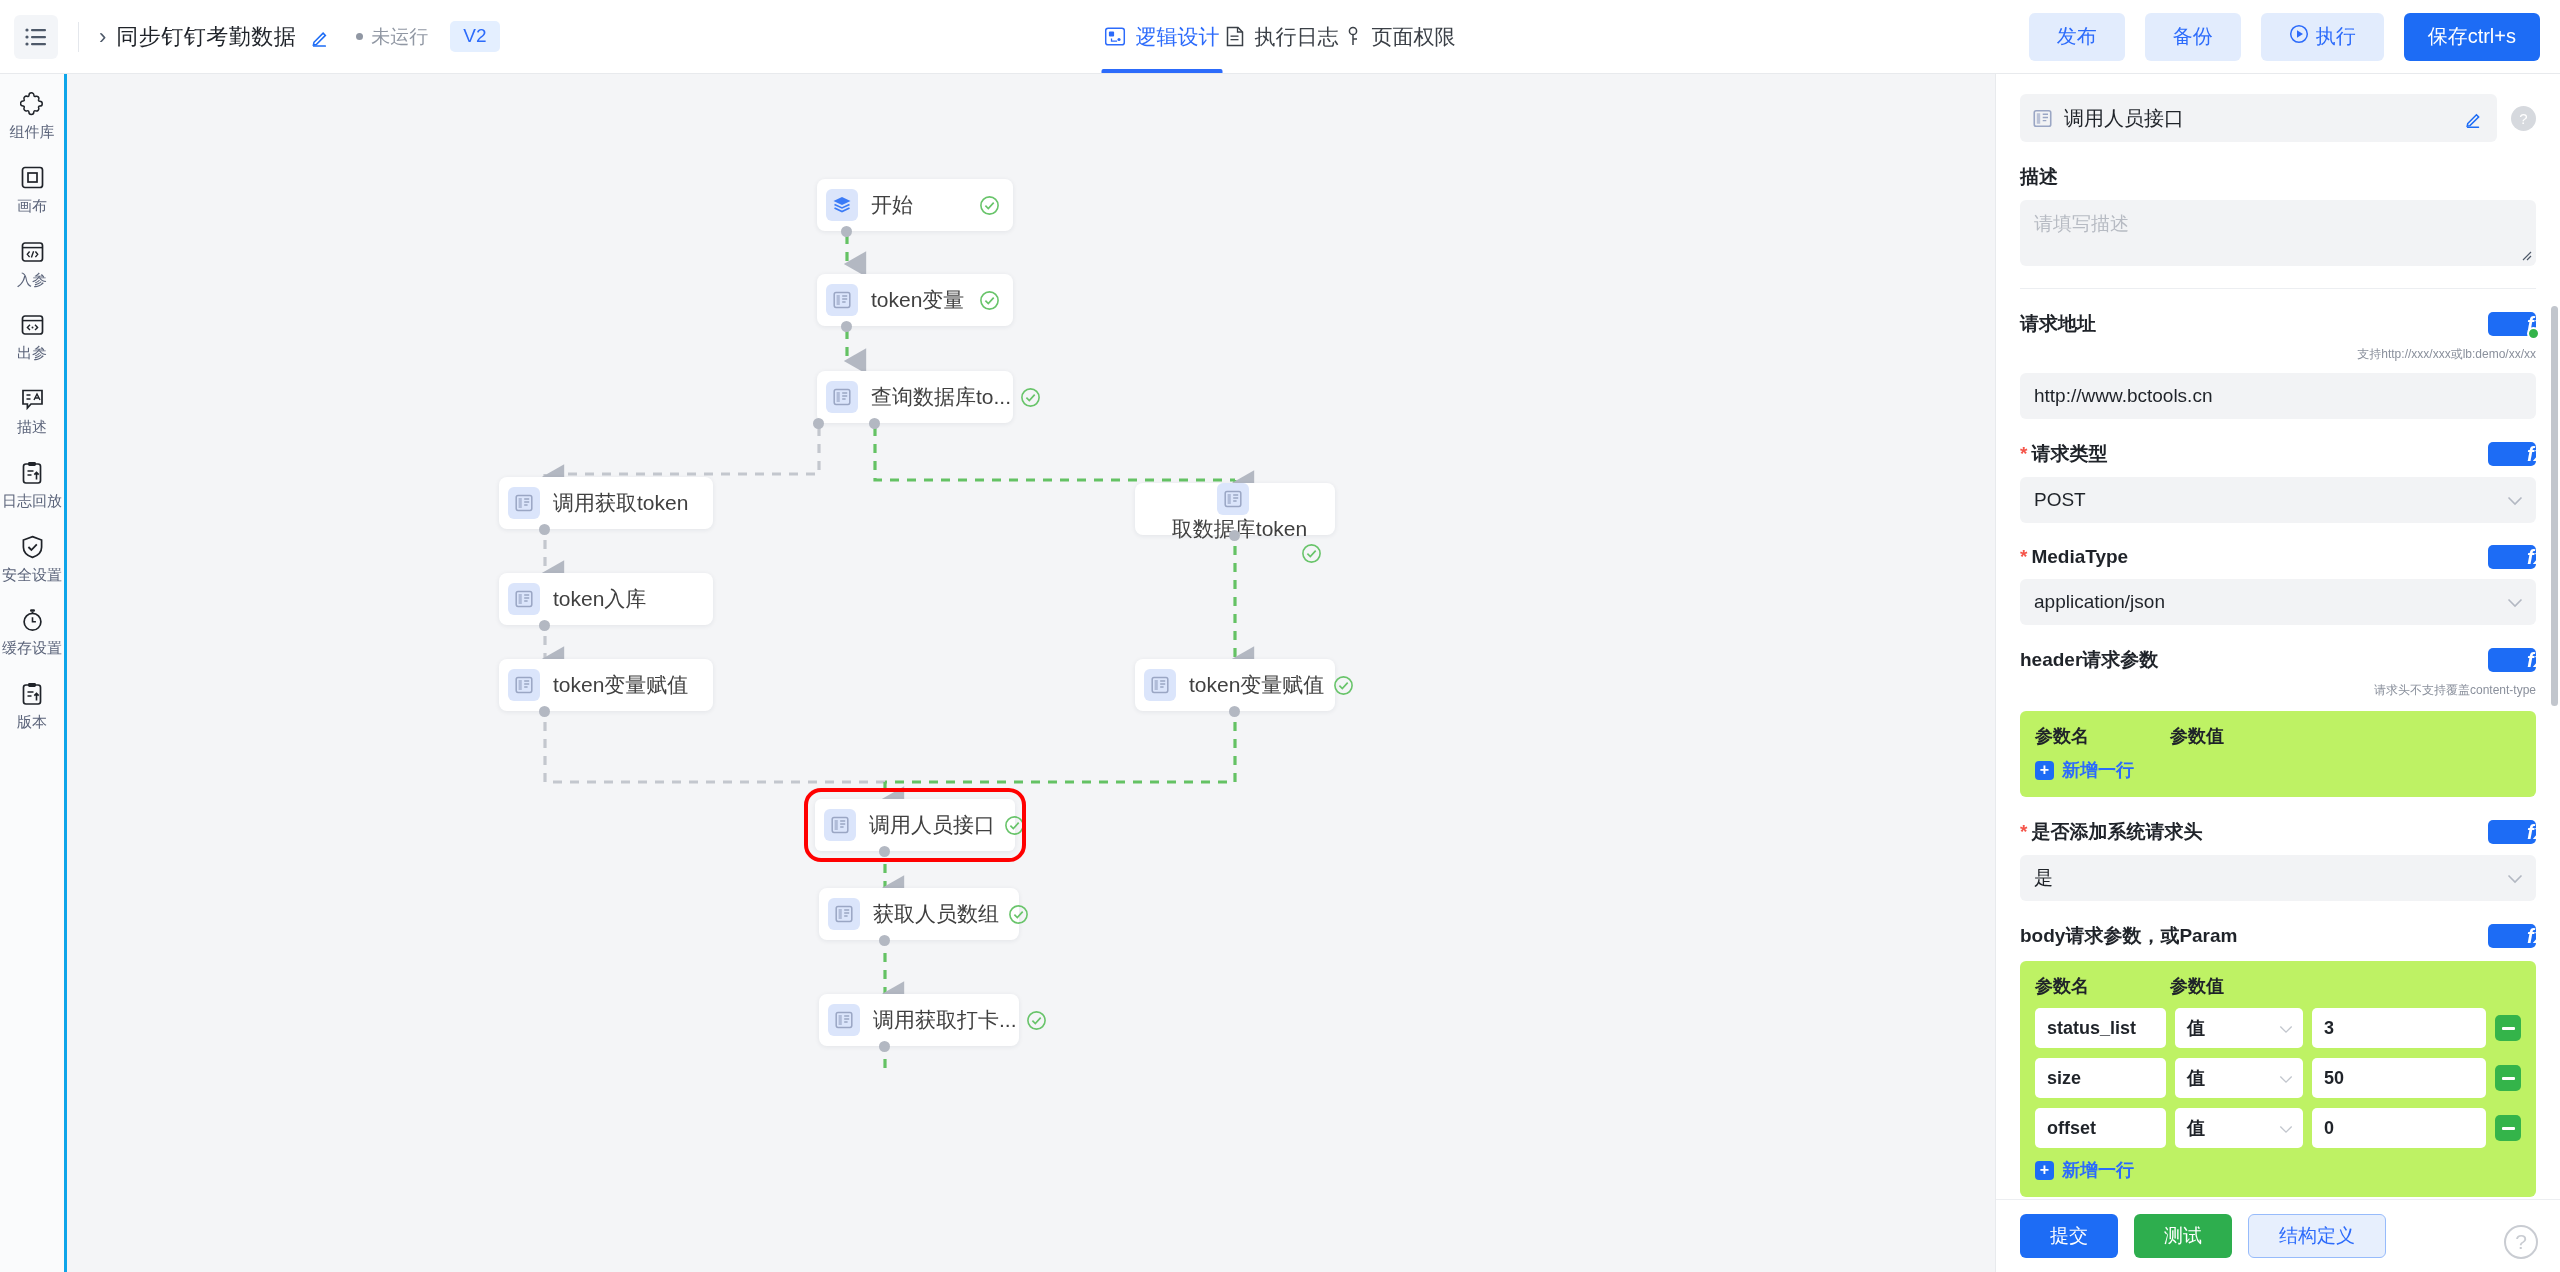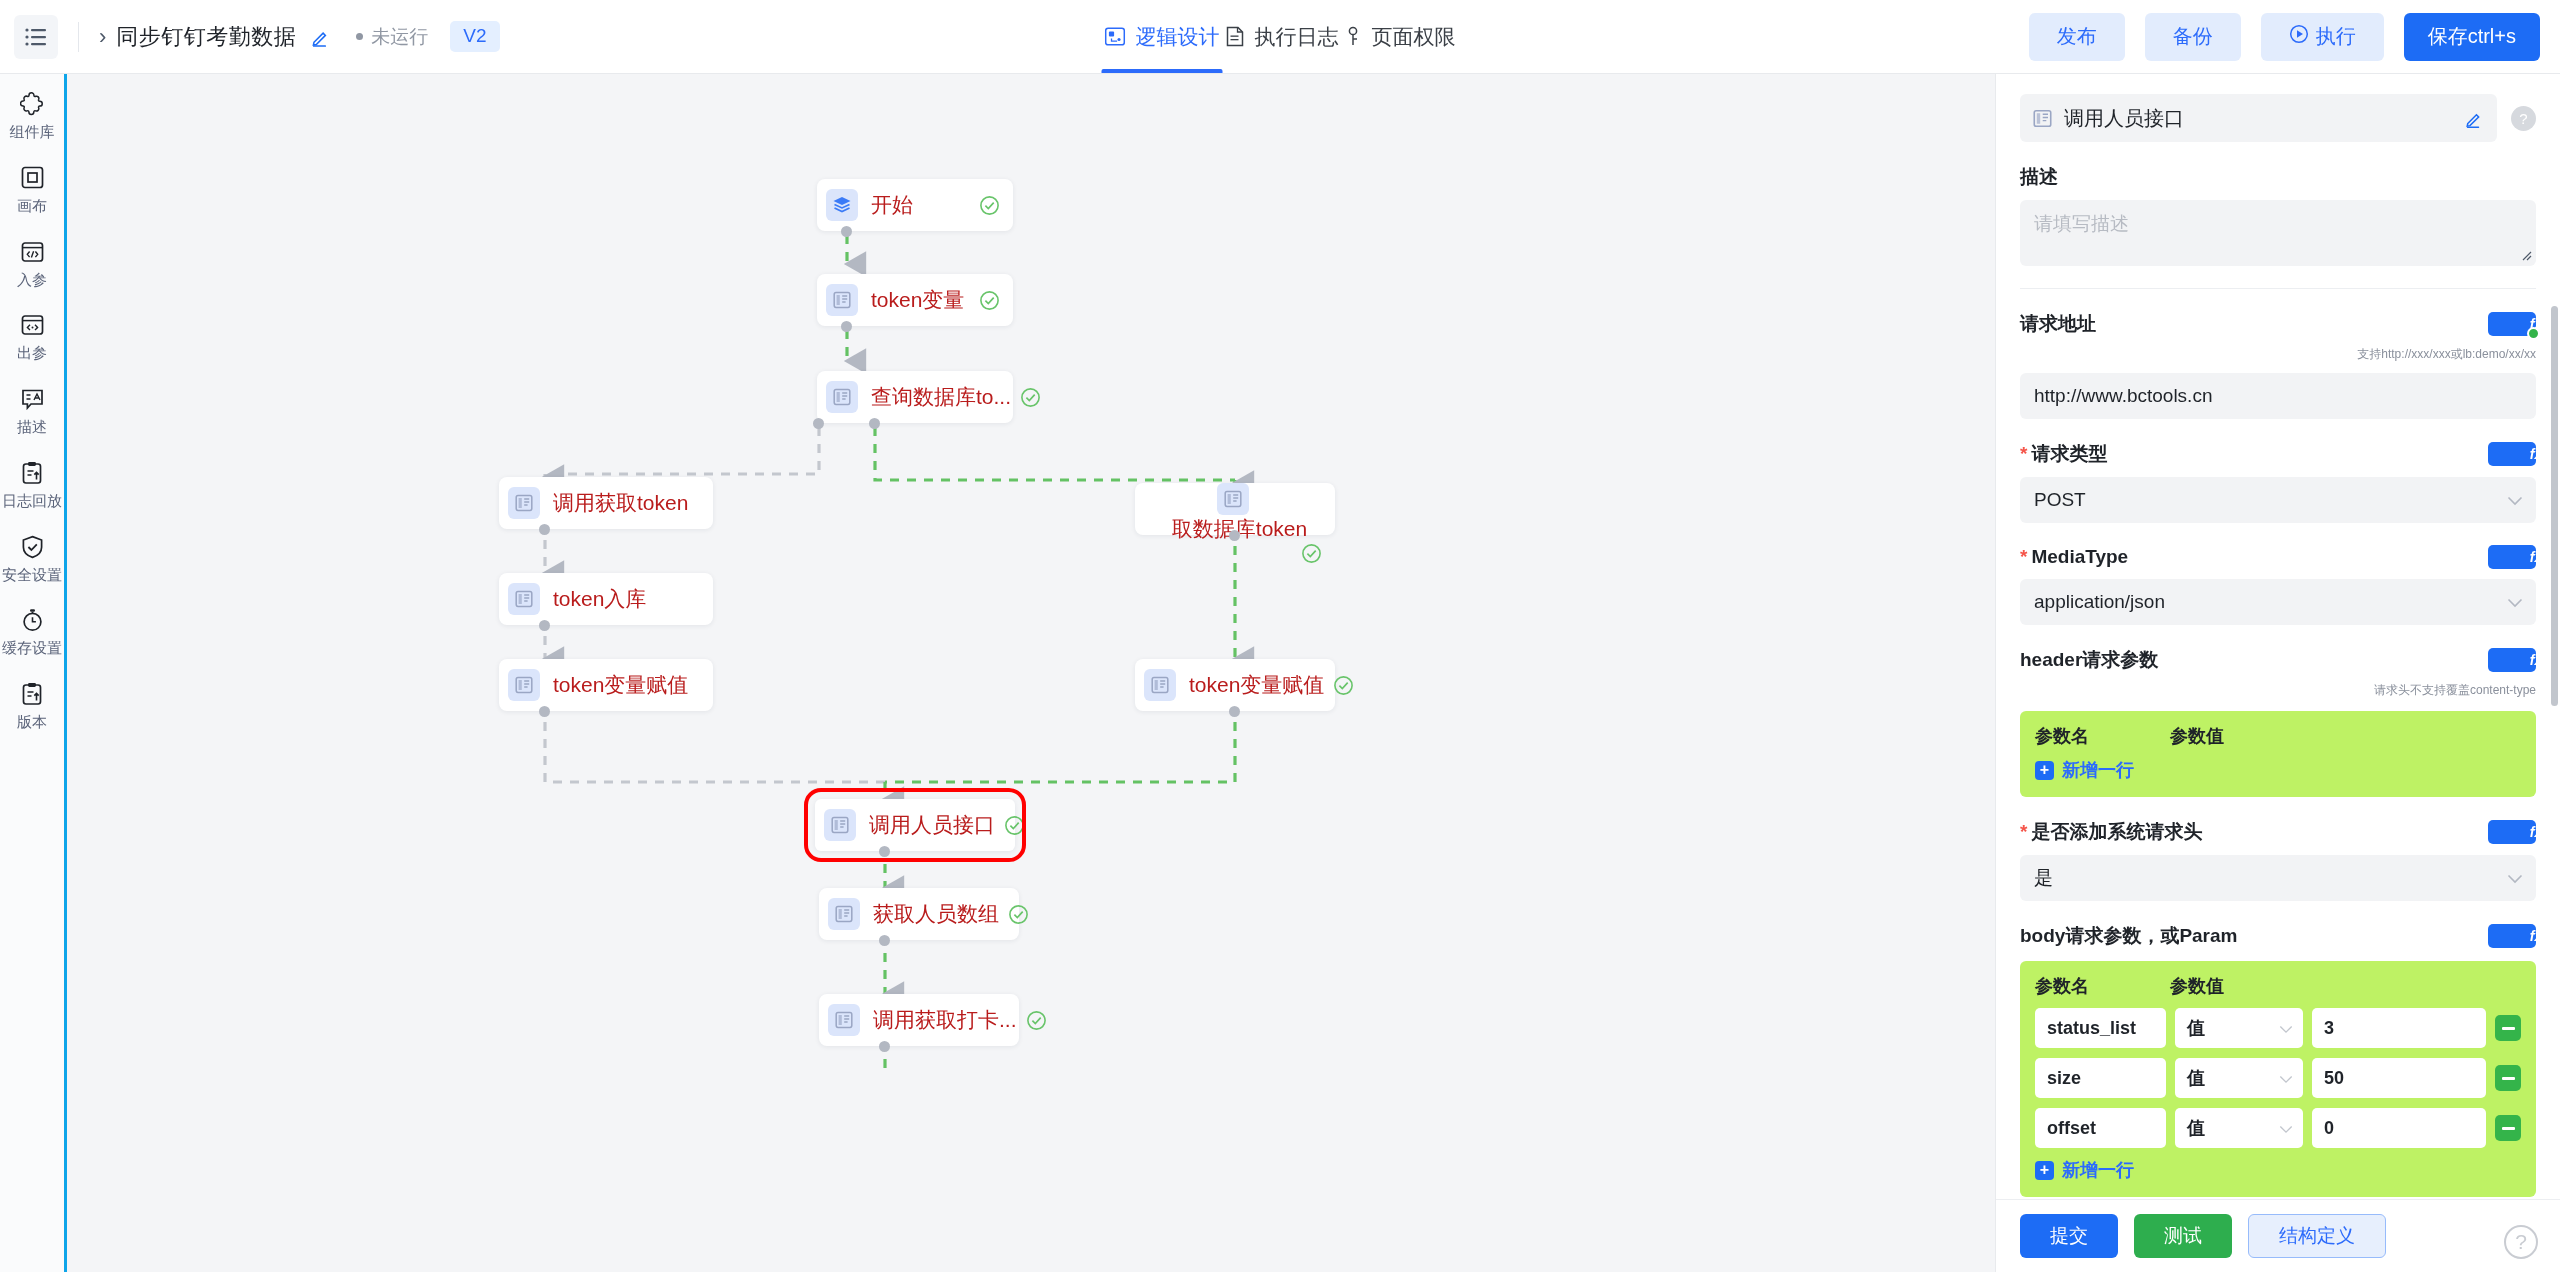--- a/index.html
+++ b/index.html
@@ -76,21 +76,21 @@
 
   .node {
     position: absolute; height: 52px; background: #fff; border-radius: 8px;
     box-shadow: 0 1px 5px rgba(27,36,60,.08); display: flex; align-items: center;
     padding: 0 13px 0 9px; cursor: pointer; user-select: none; z-index: 3;
   }
   .node .n-ico {
     width: 32px; height: 32px; border-radius: 6px; background: #dbe5fb;
     display: flex; align-items: center; justify-content: center; flex: none;
   }
-  .node .n-label { font-size: 21px; color: #b91c1c; margin-left: 13px; white-space: nowrap; }
+  .node .n-label { font-size: 21px; color: #404040; margin-left: 13px; white-space: nowrap; }
   .node .n-check { margin-left: auto; padding-left: 9px; display: flex; align-items: center; }
   .node.start .n-ico { background: #dbe5fb; }
   .node.selected-ring { outline: 4px solid #ff0000; outline-offset: 7px; border-radius: 6px; }
   .port { position: absolute; width: 11px; height: 11px; border-radius: 50%; background: #b3b8c2; z-index: 4; }
 
   
   .panel {
     width: 565px; min-width: 565px; background: #fff; border-left: 1px solid #e8eaed;
     display: flex; flex-direction: column; position: relative;
   }
@@ -160,21 +160,21 @@
   .fbtn.struct { background: #e7effd; color: #2c6bfb; border: 1px solid #97bbfb; }
   .help-big {
     position: absolute; right: 22px; bottom: 13px; width: 34px; height: 34px; border-radius: 50%;
     border: 2px solid #c9ccd2; color: #c9ccd2; font-size: 21px; display: flex; align-items: center; justify-content: center; cursor: pointer;
   }
 
   .panel-scrollbar { position: absolute; right: 2px; top: 232px; width: 7px; height: 400px; background: #c2c6cd; border-radius: 4px; z-index: 5; cursor: pointer; }
 
   .fx-badge {
     width: 24px; height: 24px; border-radius: 5px; background: #1d6cf5; color: #fff;
-    font-size: 14px; font-style: italic; font-weight: bold; display: flex; align-items: center; justify-content: center;
+    font-size: 20px; font-style: italic; font-weight: bold; display: flex; align-items: center; justify-content: center;
     position: relative; cursor: pointer; flex: none; padding-left: 48px;
   }
   .fx-badge .ok {
     position: absolute; right: -4px; bottom: -4px; width: 13px; height: 13px; border-radius: 50%;
     background: #34b44a; border: 2px solid #fff;
   }
 </style>
 </head>
 <body>
 

